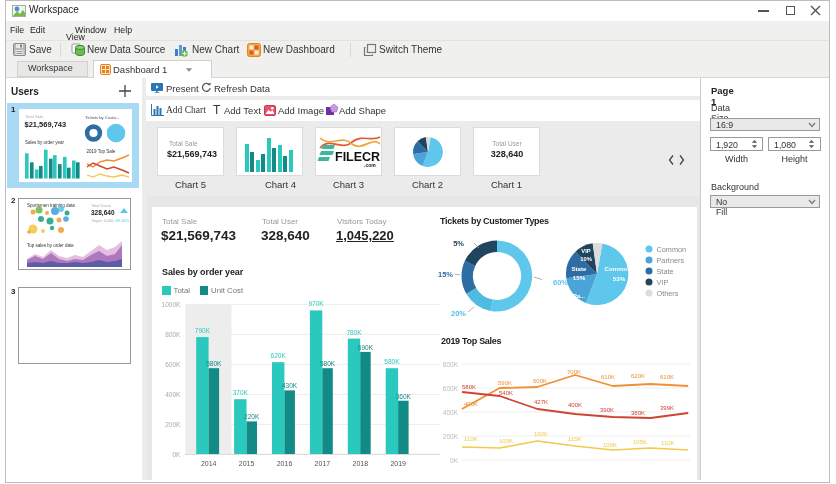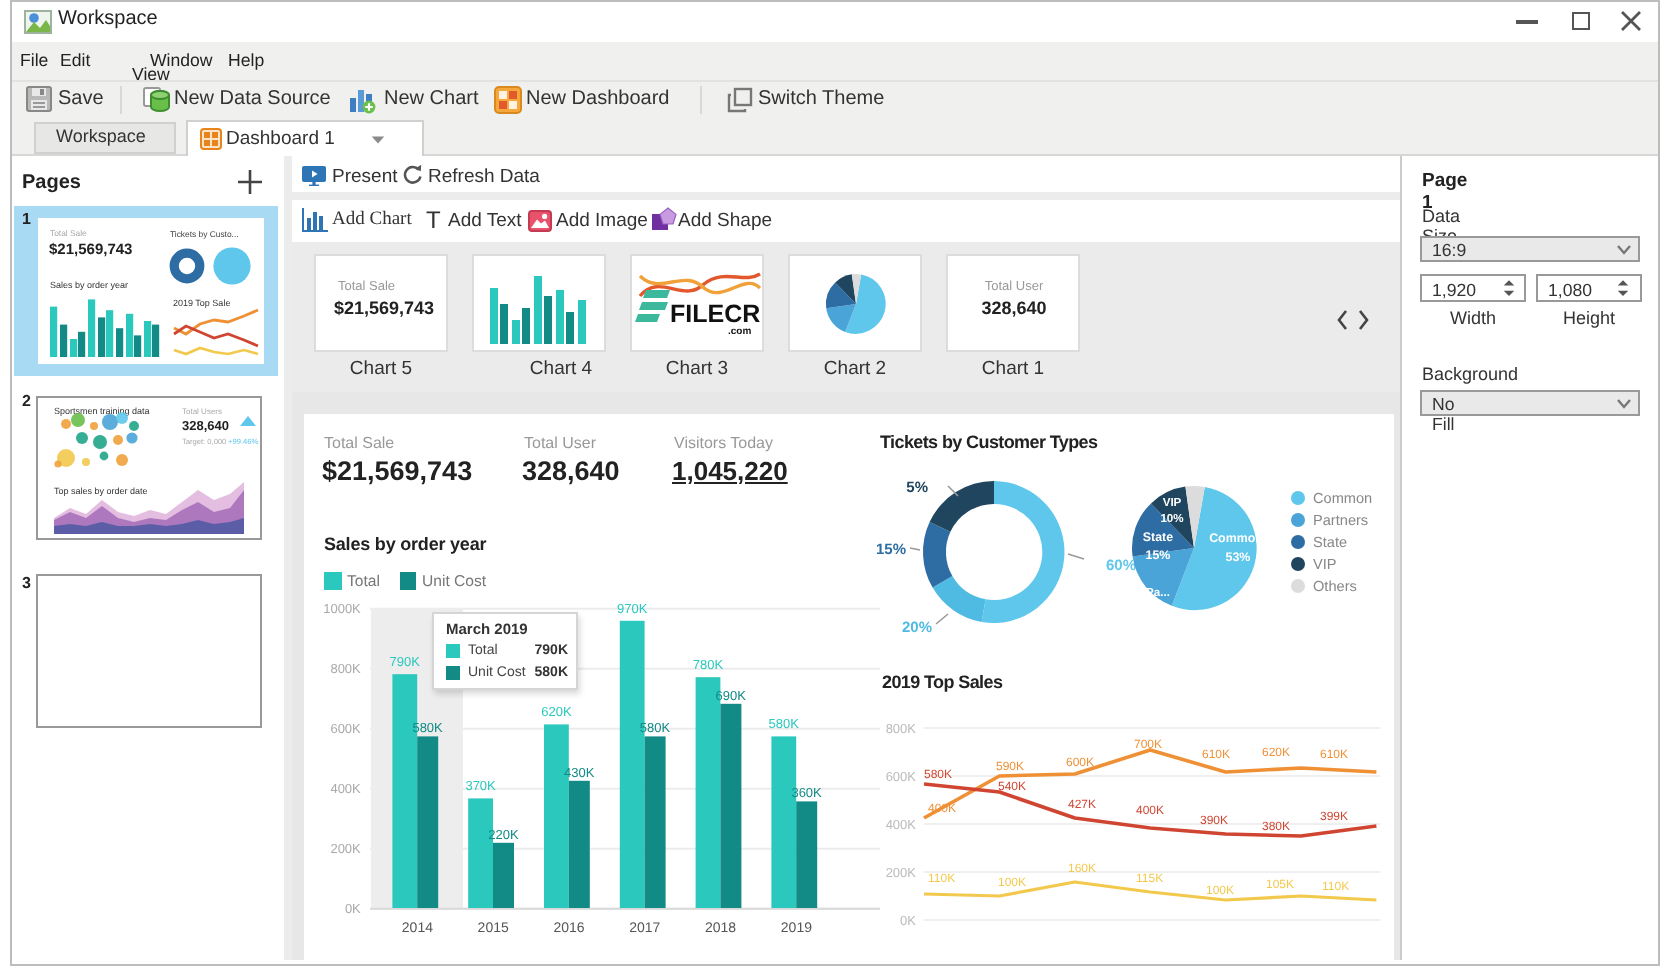--- a/index.html
+++ b/index.html
@@ -89,21 +89,21 @@
   <rect x="2" y="6" width="3" height="3" fill="#e8841c"></rect>
       <rect x="6" y="6" width="3" height="3" fill="#e8841c"></rect>
 </svg>
 <div class="abs txt" style="left:113px;top:63.5px;">Dashboard 1</div>
 <svg class="abs" style="left:185px;top:67px" width="8" height="6" viewBox="0 0 9 6">
       <path d="M1 1 L4.5 5 L8 1 Z" fill="#8a8a8a"></path>
     </svg>
 
 <div class="abs" style="left:6px;top:78px;width:136px;height:402px;background:#fff;"></div>
 <div class="abs" style="left:142px;top:78px;width:4px;height:402px;background:#ececec;"></div>
-<div class="abs" style="left:11px;top:86px;font-size:10px;font-weight:bold;color:#222;">Pages</div>
+<div class="abs" style="left:11px;top:86px;font-size:10px;font-weight:bold;color:#222;">Users</div>
 <svg class="abs" style="left:119px;top:85px" width="12" height="12" viewBox="0 0 12 12">
       <path d="M6 0 V12 M0 6 H12" stroke="#444" stroke-width="1.3"></path>
     </svg>
 
 <div class="abs" style="left:7px;top:103px;width:132px;height:85px;background:#a9daf3;"></div>
 <div class="abs" style="left:11px;top:105px;font-size:8px;font-weight:bold;color:#222;">1</div>
 <div class="abs" style="left:19px;top:109px;width:113px;height:73px;background:#fff;"></div>
 <div id="thumb1" class="abs" style="left:19px;top:109px;width:113px;height:73px;"><svg width="113" height="73" viewBox="0 0 113 73" font-family="Liberation Sans">
 <text x="6" y="9" font-size="4.2" fill="#aaa">Total Sale</text>
 <text x="5.5" y="18" font-size="7.5" font-weight="bold" fill="#222">$21,569,743</text>
@@ -380,29 +380,20 @@
 <text x="479" y="208" font-size="6" fill="#cf4532">380K</text>
 <text x="508" y="203" font-size="6" fill="#cf4532">399K</text>
 <text x="312" y="234" font-size="6" fill="#f2c94c">110K</text>
 <text x="347" y="236" font-size="6" fill="#f2c94c">100K</text>
 <text x="382" y="229" font-size="6" fill="#f2c94c">160K</text>
 <text x="416" y="234" font-size="6" fill="#f2c94c">115K</text>
 <text x="451" y="240" font-size="6" fill="#f2c94c">100K</text>
 <text x="481" y="237" font-size="6" fill="#f2c94c">105K</text>
 <text x="509" y="238" font-size="6" fill="#f2c94c">110K</text>
 </svg>
-<div class="abs" style="left:64px;top:99px;width:73px;height:39px;background:#fff;border:1px solid #d5d5d5;box-shadow:1px 2px 3px rgba(0,0,0,0.15);">
-  <div class="abs" style="left:6px;top:3px;font-size:7.5px;font-weight:bold;color:#333;">March 2019</div>
-  <div class="abs" style="left:6px;top:15px;width:7px;height:7px;background:#2bc8bd;"></div>
-  <div class="abs" style="left:17px;top:14.5px;font-size:7px;color:#444;">Total</div>
-  <div class="abs" style="left:38px;top:14.5px;width:29px;text-align:right;font-size:7px;font-weight:bold;color:#333;">790K</div>
-  <div class="abs" style="left:6px;top:26px;width:7px;height:7px;background:#128a85;"></div>
-  <div class="abs" style="left:17px;top:25.5px;font-size:7px;color:#444;">Unit Cost</div>
-  <div class="abs" style="left:38px;top:25.5px;width:29px;text-align:right;font-size:7px;font-weight:bold;color:#333;">580K</div>
-</div>
 </div>
 
 <div class="abs" style="left:700px;top:78px;width:129px;height:402px;background:#fff;border-left:1px solid #ccc;"></div>
 <div class="abs" style="left:711px;top:85px;font-size:9.5px;font-weight:bold;color:#222;">Page 1</div>
 <div class="abs" style="left:711px;top:103px;font-size:9px;color:#333;">Data Size</div>
 <div class="abs" style="left:710px;top:118px;width:110px;height:13px;background:#e9e9e9;border:1px solid #999;"></div>
 <div class="abs" style="left:716px;top:120px;font-size:8.8px;color:#333;">16:9</div>
 <svg class="abs" style="left:808px;top:122px" width="8" height="6" viewBox="0 0 8 6">
       <path d="M1 1 L4 4.5 L7 1" stroke="#777" stroke-width="1.2" fill="none"></path>
     </svg>

